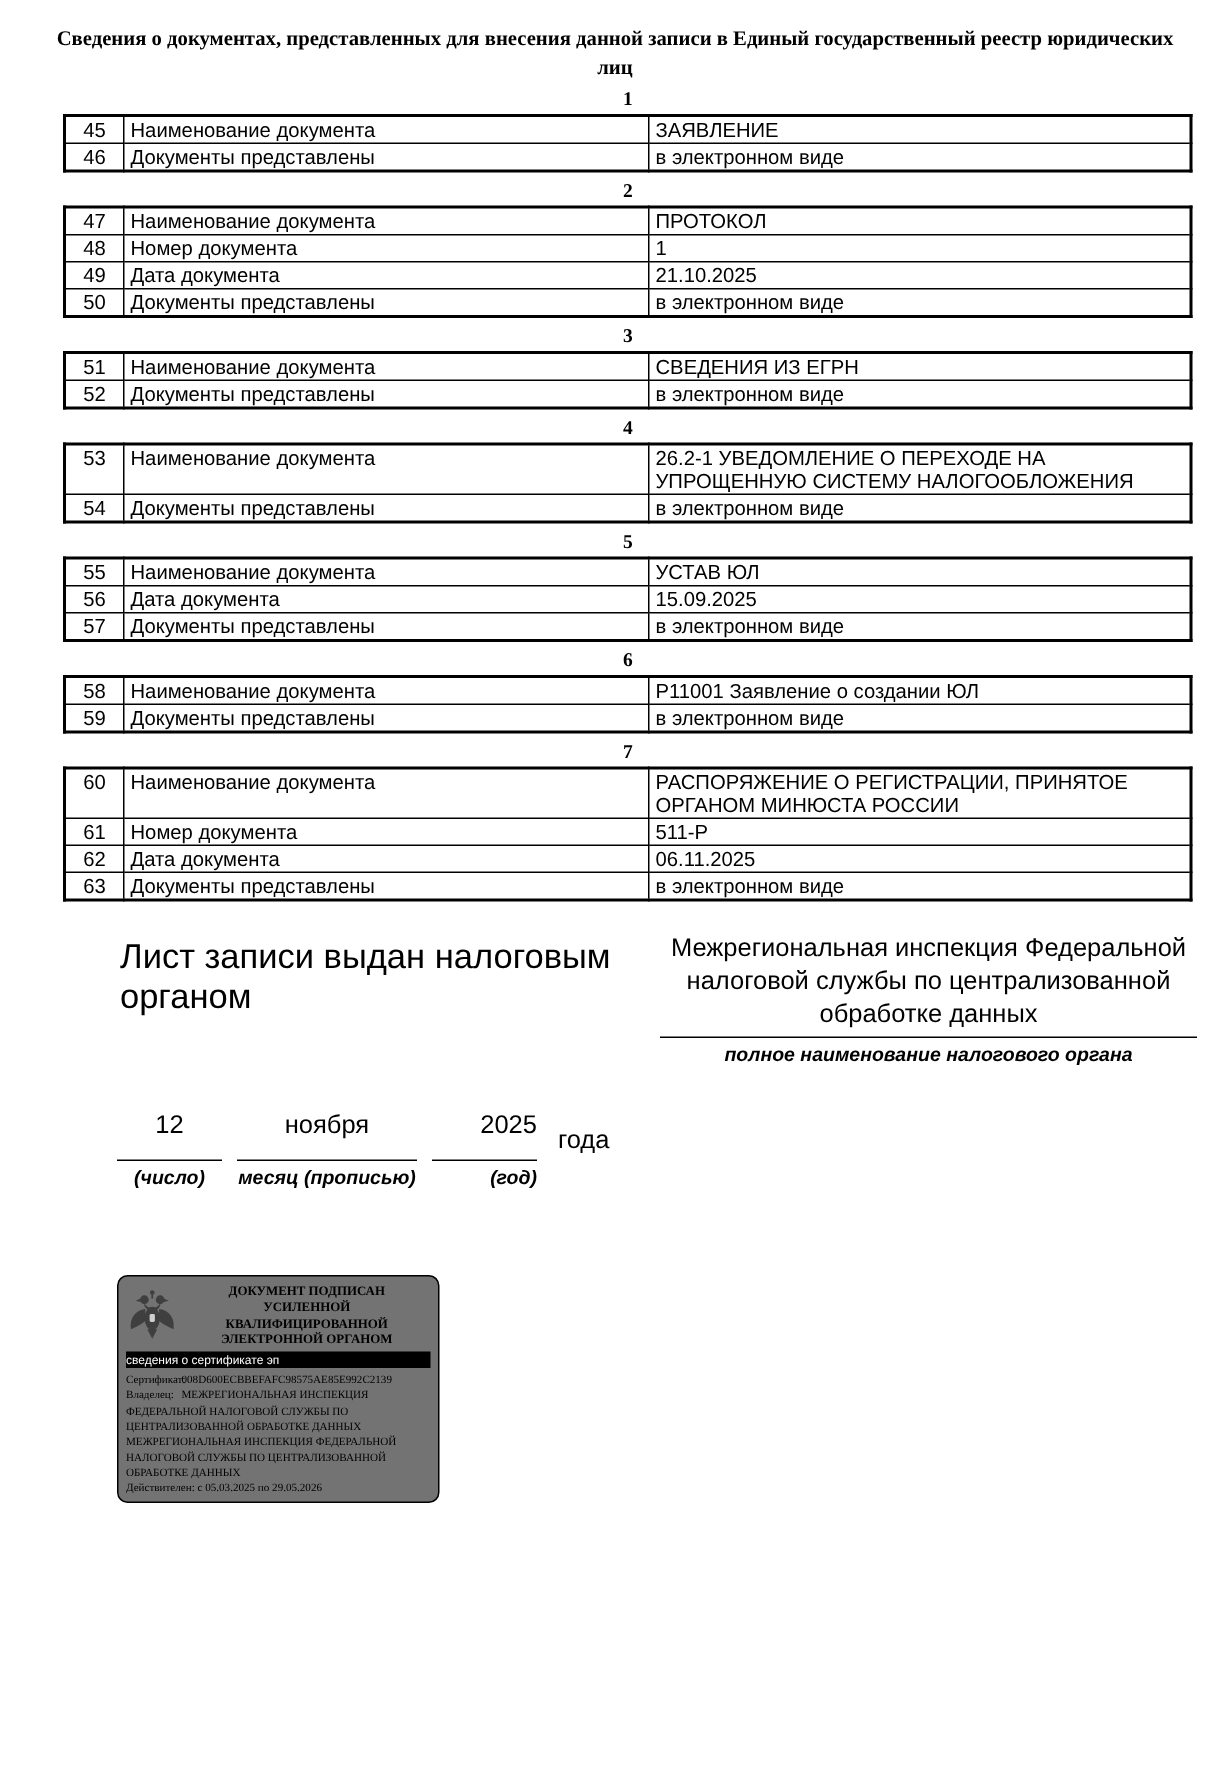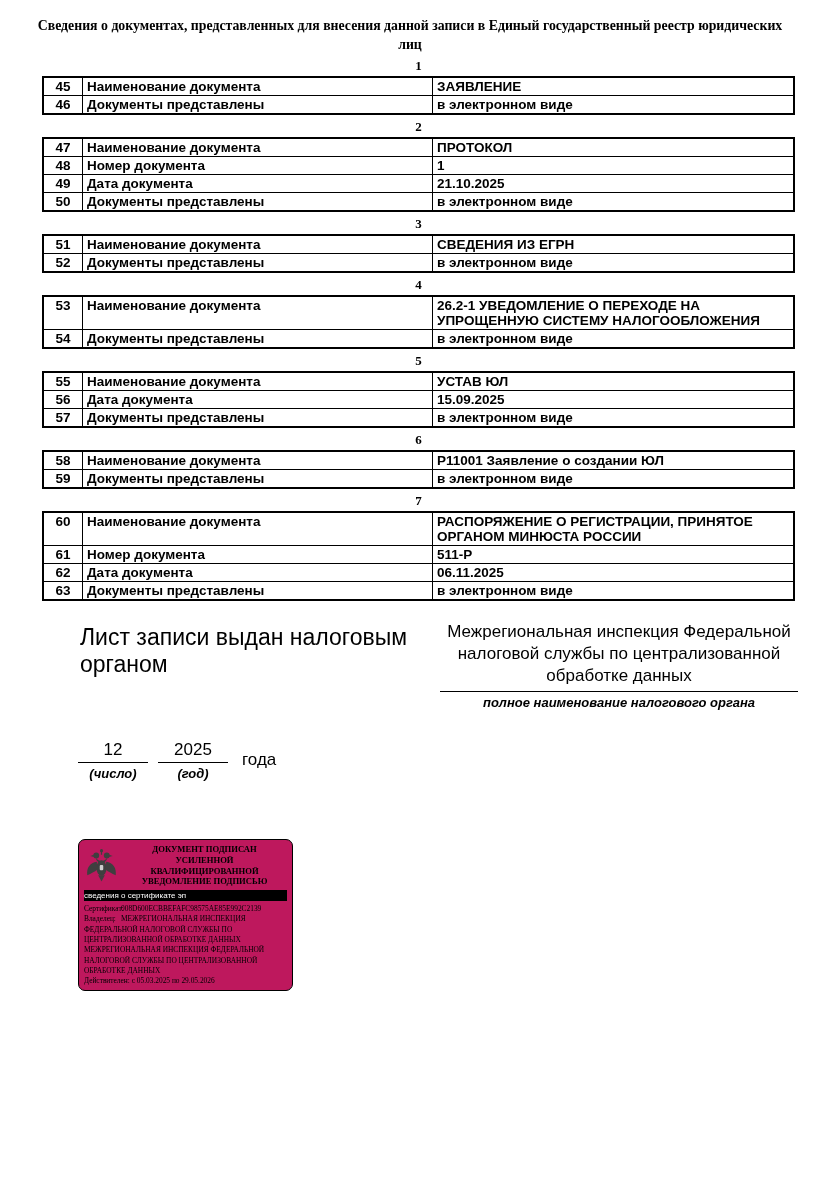--- a/index.html
+++ b/index.html
@@ -17,48 +17,48 @@
   .section-number {
     text-align:center; font-family:"Liberation Serif", serif;
     font-weight:bold; font-size:13px; line-height:14px; margin:5px 0 3px;
   }
   table.doc-table {
     border-collapse:collapse; width:100%; table-layout:fixed;
     border:2px solid #000;
   }
   table.doc-table td {
     border:1px solid #000; font-size:13.5px; line-height:15px;
-    padding:1px 4px; vertical-align:top; overflow:hidden;font-weight:bold;
+    padding:1px 4px; vertical-align:top; overflow:hidden;
   }
   td.c-num  { width:30px; text-align:center; padding:1px 2px; }
   td.c-label{ width:341px; }
   td.c-value{ }
   .issued-row { display:flex; margin:20px 0 0 80px; width:718px; }
   .issued-label { font-size:23px; width:360px; padding-top:3px; }
   .authority-block { width:358px; text-align:center; }
   .authority-name {
     font-size:17px; line-height:22px; border-bottom:1.5px solid #000;
     padding-bottom:4px;
   }
   .authority-caption {
     font-size:13px; font-style:italic; font-weight:bold; padding-top:3px;
   }
   .date-row { display:flex; margin:30px 0 0 78px; align-items:flex-start; }
   .date-field { text-align:center; margin-right:10px; }
   .date-field .val {
-    font-size:17px; line-height:20px; padding-bottom:2px;
+    font-size:17px; line-height:20px; padding-bottom:13px;
     border-bottom:1.5px solid #000;
   }
-  .w-day { width:70px; } .w-month { width:120px; } .w-year { width:70px; }
+  .w-day { width:70px; } .w-month { width:120px; } .w-year { width:70px;text-align:right; }
   .date-caption { font-size:13px; font-style:italic; font-weight:bold; padding-top:3px; }
   .date-suffix { font-size:17px; margin-left:4px; padding-top:10px; }
   .stamp {
     margin:58px 0 0 78px; width:215px; box-sizing:border-box;
     border:1.5px solid #000; border-radius:7px; padding:4px 5px 3px;
-    background:#be185d;
+    background:#737373;
   }
   .stamp-top { display:flex; align-items:center; gap:3px; }
   .eagle-icon { width:35px; height:38px; flex:none; }
   .stamp-title {
     flex:1; text-align:center; font-family:"Liberation Serif", serif;
     font-weight:bold; font-size:8.6px; line-height:10.8px;
   }
   .stamp-bar {
     background:#000; color:#fff; text-align:left;
     font-size:8px; line-height:11px; margin:3px 0 3px;
@@ -213,20 +213,24 @@
     <div class="authority-block">
       <div class="authority-name">Межрегиональная инспекция Федеральной налоговой службы по централизованной обработке данных</div>
       <div class="authority-caption">полное наименование налогового органа</div>
     </div>
   </div>
 
   <div class="date-row">
     <div class="date-field w-day">
       <div class="val">12</div>
       <div class="date-caption">(число)</div>
+    </div>
+    <div class="date-field w-month">
+      <div class="val">ноября</div>
+      <div class="date-caption">месяц (прописью)</div>
     </div>
     <div class="date-field w-year">
       <div class="val">2025</div>
       <div class="date-caption">(год)</div>
     </div>
     <div class="date-suffix">года</div>
   </div>
 
   <div class="stamp">
     <div class="stamp-top">
@@ -242,21 +246,21 @@
           <ellipse cx="18" cy="21" rx="5.2" ry="8"></ellipse>
           <path d="M13.2 14.5 C6 15.5 2.4 21 3.4 28.5 C7.4 26.5 11 25 13.6 22.5 Z"></path>
           <path d="M22.8 14.5 C30 15.5 33.6 21 32.6 28.5 C28.6 26.5 25 25 22.4 22.5 Z"></path>
           <path d="M14.6 28.5 L21.4 28.5 L18 35 Z"></path>
         </g>
         <rect x="16.2" y="18" width="3.6" height="5.4" rx="1" fill="#ffffff" opacity="0.75"></rect>
       </svg>
       <div class="stamp-title">
         <div>ДОКУМЕНТ ПОДПИСАН</div>
         <div>УСИЛЕННОЙ КВАЛИФИЦИРОВАННОЙ</div>
-        <div>УВЕДОМЛЕНИЕ ПОДПИСЬЮ</div>
+        <div>ЭЛЕКТРОННОЙ ОРГАНОМ</div>
       </div>
     </div>
     <div class="stamp-bar">сведения о сертификате эп</div>
     <div class="stamp-body">
       <div>
         <span class="stamp-lbl">Сертификат:</span><span>008D600ECBBEFAFC98575AE85E992C2139</span>
       </div>
       <div>
         <span class="stamp-lbl">Владелец:</span><span>МЕЖРЕГИОНАЛЬНАЯ ИНСПЕКЦИЯ ФЕДЕРАЛЬНОЙ НАЛОГОВОЙ СЛУЖБЫ ПО ЦЕНТРАЛИЗОВАННОЙ ОБРАБОТКЕ ДАННЫХ МЕЖРЕГИОНАЛЬНАЯ ИНСПЕКЦИЯ ФЕДЕРАЛЬНОЙ НАЛОГОВОЙ СЛУЖБЫ ПО ЦЕНТРАЛИЗОВАННОЙ ОБРАБОТКЕ ДАННЫХ</span>
       </div>

